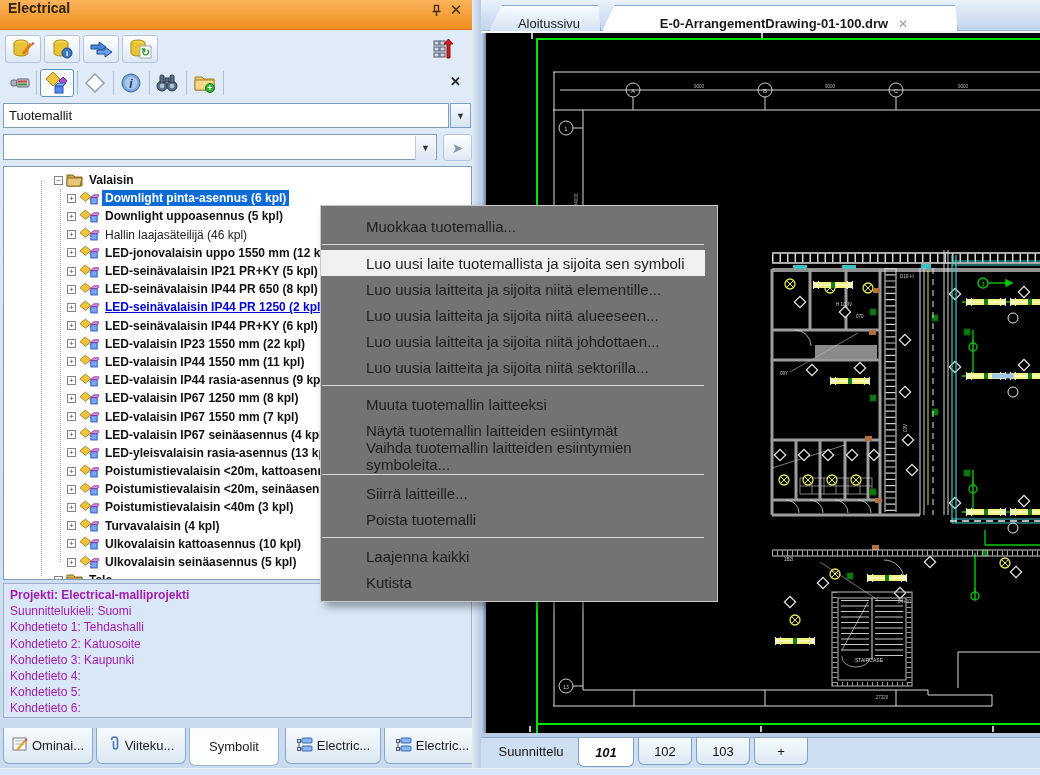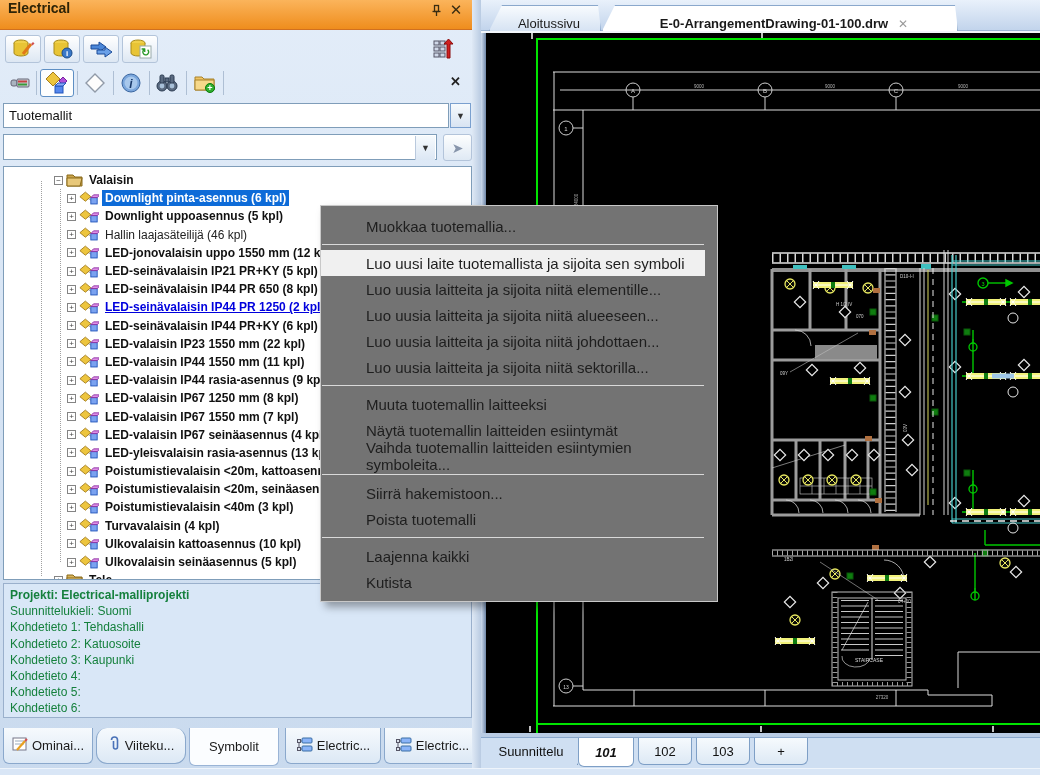--- a/index.html
+++ b/index.html
@@ -32,21 +32,21 @@
   .trow{position:relative;height:18.2px;display:flex;align-items:center;white-space:nowrap;}
   .tguide{position:absolute;top:0;width:1px;background-image:repeating-linear-gradient(#a0a0a0 0 1px,transparent 1px 2px);}
   .expbox{width:9px;height:9px;border:1px solid #848484;background:#fff;font-size:8px;line-height:7px;text-align:center;color:#444;flex:0 0 9px;margin-right:3px;}
   .tlabel{font-size:12px;font-weight:bold;color:#111;padding:1px 3px;}
   .tlabel.reg{font-weight:normal;color:#222;}
   .tlabel.selrow{background:#0d6bd8;color:#fff;}
   .tlabel.link{color:#0000dd;text-decoration:underline;}
   .ticon{margin-right:3px;flex:0 0 auto;display:flex;}
 
   .info-panel{position:absolute;left:3px;top:583px;width:469px;height:135px;background:#d9e7f7;border:1px solid #9ab0cc;padding:3px 0 0 6px;}
-  .info-line{font-size:12px;color:#15803d;line-height:16.2px;}
+  .info-line{font-size:12px;color:#a21caf;line-height:16.2px;}
   .info-line.b{font-weight:bold;}
 
   .ltabs{position:absolute;left:0px;top:728px;width:472px;height:40px;}
   .ltab{position:absolute;top:0;height:36px;border:1px solid #8aa8cc;border-top:none;border-radius:0 0 6px 6px;background:linear-gradient(#f6fafd,#dce8f5);display:flex;align-items:center;justify-content:center;gap:4px;font-size:13px;color:#1a1a1a;}
   .ltab.active{background:#fbfdff;border-color:#9ab4d6;font-weight:normal;height:38px;box-shadow:0 1px 0 #fff inset;}
 
   .bottom-strip{position:absolute;left:0;top:768px;width:1040px;height:7px;background:#d9e6f6;border-top:1px solid #eef4fb;}
 
   
   .right-area{position:absolute;left:481px;top:0;width:559px;height:775px;background:#0a0a0a;}
@@ -511,21 +511,21 @@
         <div class="ltab" style="left: 3px; width: 90px; align-items: center;">
           <span><svg width="16" height="14" viewBox="0 0 16 14">
               <rect x="1" y="1" width="13" height="12" fill="#fff" stroke="#778"></rect>
               <line x1="3" y1="4" x2="12" y2="4" stroke="#9ab"></line>
               <line x1="3" y1="7" x2="12" y2="7" stroke="#9ab"></line>
               <line x1="5" y1="13" x2="13" y2="4" stroke="#e8a020" stroke-width="2.2"></line>
               <path d="M13,4 l2,-2" stroke="#d05050" stroke-width="2.2"></path>
             </svg></span>
           <span>Ominai...</span>
         </div>
-        <div class="ltab" style="left: 96px; width: 90px; border-radius: 11px;">
+        <div class="ltab" style="left: 96px; width: 90px;">
           <span><svg width="13" height="16" viewBox="0 0 13 16">
               <path d="M3.5,4 a3,3 0 0 1 6,0 v7 a2,2 0 0 1 -4,0 v-6" fill="none" stroke="#4a72b8" stroke-width="1.6"></path>
             </svg></span>
           <span>Viiteku...</span>
         </div>
         <div class="ltab active" style="left: 189px; width: 90px;">
           <span>Symbolit</span>
         </div>
         <div class="ltab" style="left: 285px; width: 96px;">
           <span><svg width="17" height="15" viewBox="0 0 17 15">
@@ -883,21 +883,21 @@
       <div class="mitem">Luo uusia laitteita ja sijoita niitä sektorilla...</div>
       <div class="msep">
         <div></div>
       </div>
       <div class="mitem">Muuta tuotemallin laitteeksi</div>
       <div class="mitem">Näytä tuotemallin laitteiden esiintymät</div>
       <div class="mitem">Vaihda tuotemallin laitteiden esiintymien symboleita...</div>
       <div class="msep">
         <div></div>
       </div>
-      <div class="mitem">Siirrä hakemistoon...</div>
+      <div class="mitem">Siirrä laitteille...</div>
       <div class="mitem">Poista tuotemalli</div>
       <div class="msep">
         <div></div>
       </div>
       <div class="mitem">Laajenna kaikki</div>
       <div class="mitem">Kutista</div>
     </div>
 </div>
 
 </body></html>

